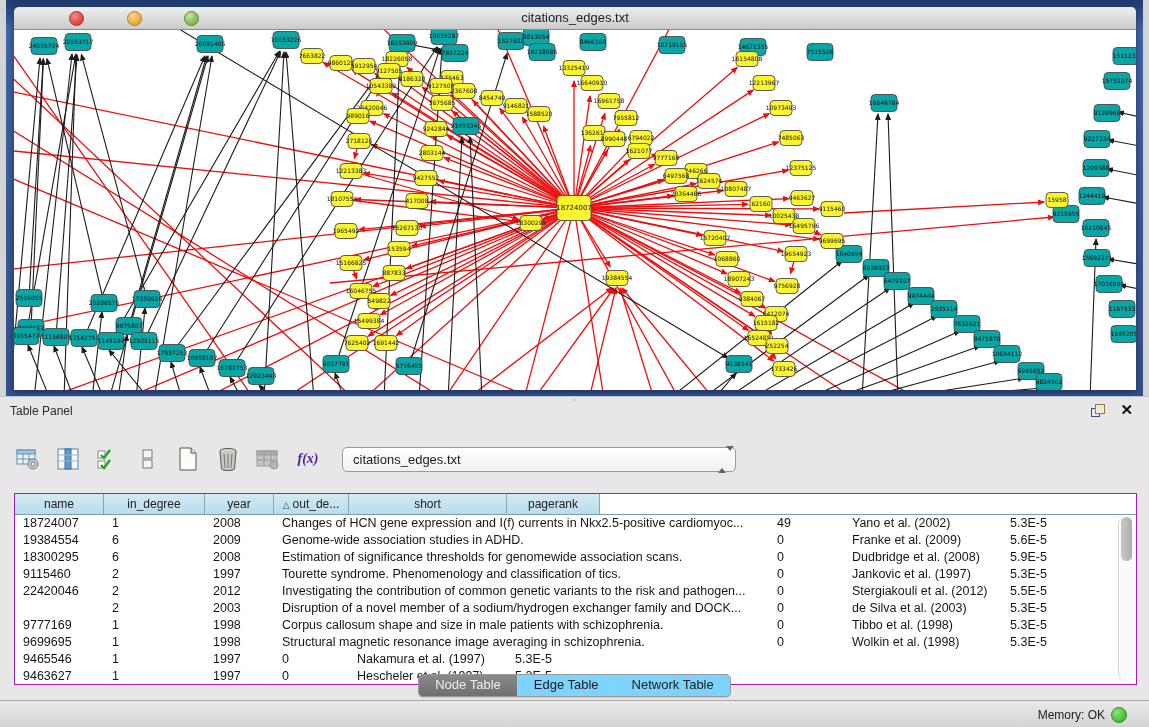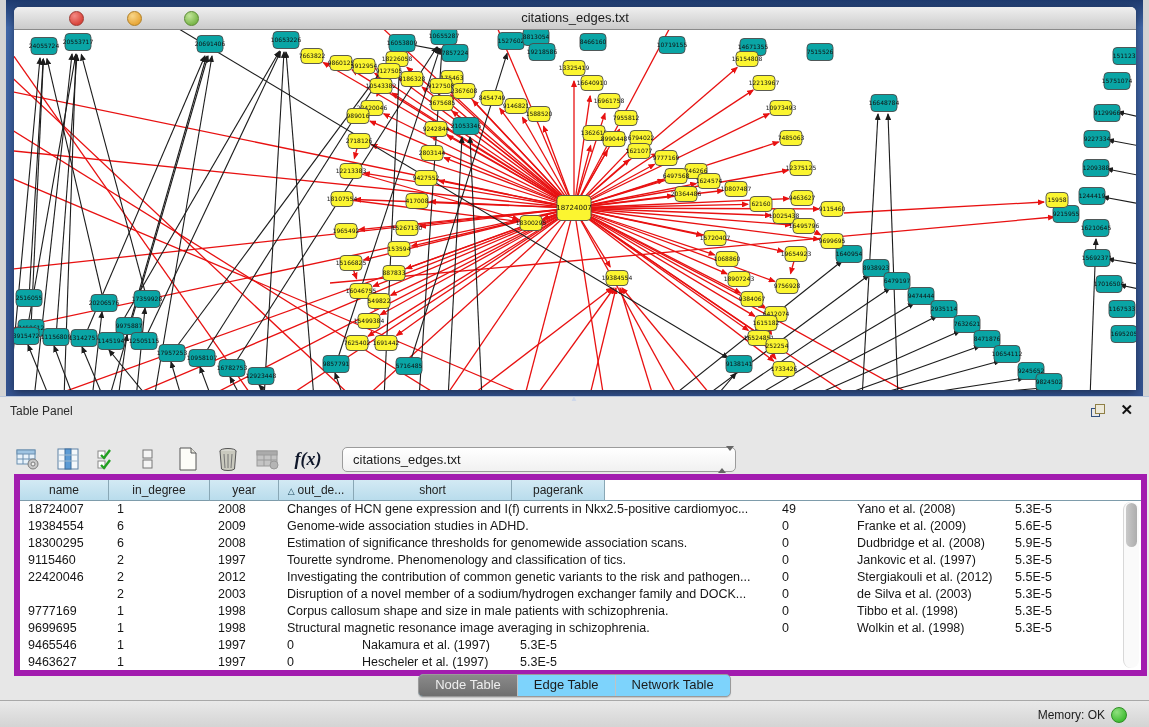--- a/index.html
+++ b/index.html
@@ -26,42 +26,42 @@
   .close-icon{position:absolute;right:16px;top:4px;font-size:15px;font-weight:bold;color:#111;line-height:18px;}
   .splitter-handle{position:absolute;left:568px;top:-1px;width:12px;height:6px;color:#cfd8ea;font-size:8px;line-height:6px;text-align:center;}
   .toolbar{position:absolute;left:14px;top:46px;height:32px;display:flex;align-items:center;gap:12px;}
   .tbtn{width:28px;height:28px;display:flex;align-items:center;justify-content:center;}
   .combo{width:392px;height:23px;margin-left:8px;border:1px solid #9B9B9B;border-radius:5px;background:linear-gradient(180deg,#FFFFFF,#F1F1F1);position:relative;box-shadow:inset 0 1px 0 #fff;}
   .combo-text{position:absolute;left:10px;top:4px;font-size:13px;color:#1a1a1a;}
   .combo-arrows{position:absolute;right:8px;top:3px;width:9px;height:16px;}
   .combo-arrows .up{width:0;height:0;border-left:4px solid transparent;border-right:4px solid transparent;border-bottom:5px solid #666;margin-bottom:3px;}
   .combo-arrows .dn{width:0;height:0;border-left:4px solid transparent;border-right:4px solid transparent;border-top:5px solid #666;}
   
-  .dtable{position:absolute;left:14px;top:77px;width:1121px;height:190px;background:#fff;border:6px solid #a21caf;overflow:hidden;}
+  .dtable{position:absolute;left:14px;top:96px;width:1121px;height:190px;background:#fff;border:1px solid #a21caf;overflow:hidden;}
   .dt-head{display:flex;height:21px;}
   .dt-hcell{box-sizing:border-box;border-right:1px solid #89A7B5;border-bottom:1px solid #7E9CAB;background:linear-gradient(180deg,#D3EAF4,#B9DCEC);font-size:12px;color:#222;text-align:center;line-height:20px;overflow:hidden;white-space:nowrap;}
   .dt-hcell .sort{font-size:9px;margin-right:3px;color:#1c4a5e;}
   .dt-body{position:relative;}
   .dt-row{display:flex;height:17px;}
   .dt-cell{box-sizing:border-box;padding-left:8px;font-size:12.5px;color:#151515;line-height:17px;white-space:nowrap;overflow:hidden;}
   .vscroll{position:absolute;right:2px;top:22px;width:15px;height:166px;background:#FAFAFA;border-left:1px solid #D8D8D8;border-radius:8px;}
   .vthumb{position:absolute;left:2px;top:1px;width:11px;height:44px;background:linear-gradient(90deg,#C9C9C9,#ADADAD);border-radius:6px;}
   
   .tabsbar{position:absolute;left:0;top:277px;width:1149px;height:24px;display:flex;justify-content:center;}
   .seg{display:flex;height:21px;border:1px solid #9A9A9A;border-radius:5px;overflow:hidden;background:#7dd3fc;box-shadow:0 1px 1px rgba(0,0,0,.15);}
   .seg-item{padding:0 16px;font-size:13px;line-height:20px;color:#1c1c1c;border-right:1px solid #C2C2C2;}
   .seg-item:last-child{border-right:none;}
   .seg-item.active{background:linear-gradient(180deg,#8A8A8A,#6F6F6F);color:#EFEFEF;}
   
   .statusbar{position:absolute;left:0;top:700px;width:1149px;height:27px;background:linear-gradient(180deg,#E9E9E9,#D3D3D3);border-top:1px solid #A8A8A8;}
   .mem-label{position:absolute;right:44px;top:7px;font-size:12px;color:#1c1c1c;}
   .mem-dot{position:absolute;right:22px;top:6px;width:14px;height:14px;border-radius:50%;background:radial-gradient(circle at 35% 30%,#8FE07E,#3FBC32 75%);border:1px solid #2F8F25;}
   
   .mini{display:block;}
-  .fx{font-size:18px;color:#0f172a;font-family:"Liberation Serif",serif;font-style:italic;font-weight:bold;text-align:right;}
+  .fx{font-size:14px;color:#4c1d95;font-family:"Liberation Serif",serif;font-style:italic;font-weight:bold;text-align:right;}
 </style>
 </head>
 <body>
 
 <div id="app">
 
   <div class="desktop">
     <div class="netwin">
       <div class="titlebar">
         <span class="tl red"></span>
@@ -870,21 +870,21 @@
           <div class="dt-hcell" style="width: 93px;">pagerank</div>
           <div class="dt-hcell" style="flex: 1 1 0%; border-right: none; background: rgb(255, 255, 255); border-bottom: 1px solid rgb(126, 156, 171);"></div>
         </div>
       <div class="dt-body" id="tbody">
           <div class="dt-row">
             <div class="dt-cell" style="width: 89px;">18724007</div>
             <div class="dt-cell" style="width: 101px;">1</div>
             <div class="dt-cell" style="width: 69px;">2008</div>
             <div class="dt-cell" style="width: 495px;">Changes of HCN gene expression and I(f) currents in Nkx2.5-positive cardiomyoc...</div>
             <div class="dt-cell" style="width: 75px;">49</div>
-            <div class="dt-cell" style="width: 158px;">Yano et al. (2008)</div>
+            <div class="dt-cell" style="width: 158px;">Yano et al. (2002)</div>
             <div class="dt-cell" style="width: 93px;">5.3E-5</div>
           </div>
           <div class="dt-row">
             <div class="dt-cell" style="width: 89px;">19384554</div>
             <div class="dt-cell" style="width: 101px;">6</div>
             <div class="dt-cell" style="width: 69px;">2009</div>
             <div class="dt-cell" style="width: 495px;">Genome-wide association studies in ADHD.</div>
             <div class="dt-cell" style="width: 75px;">0</div>
             <div class="dt-cell" style="width: 158px;">Franke et al. (2009)</div>
             <div class="dt-cell" style="width: 93px;">5.6E-5</div>

